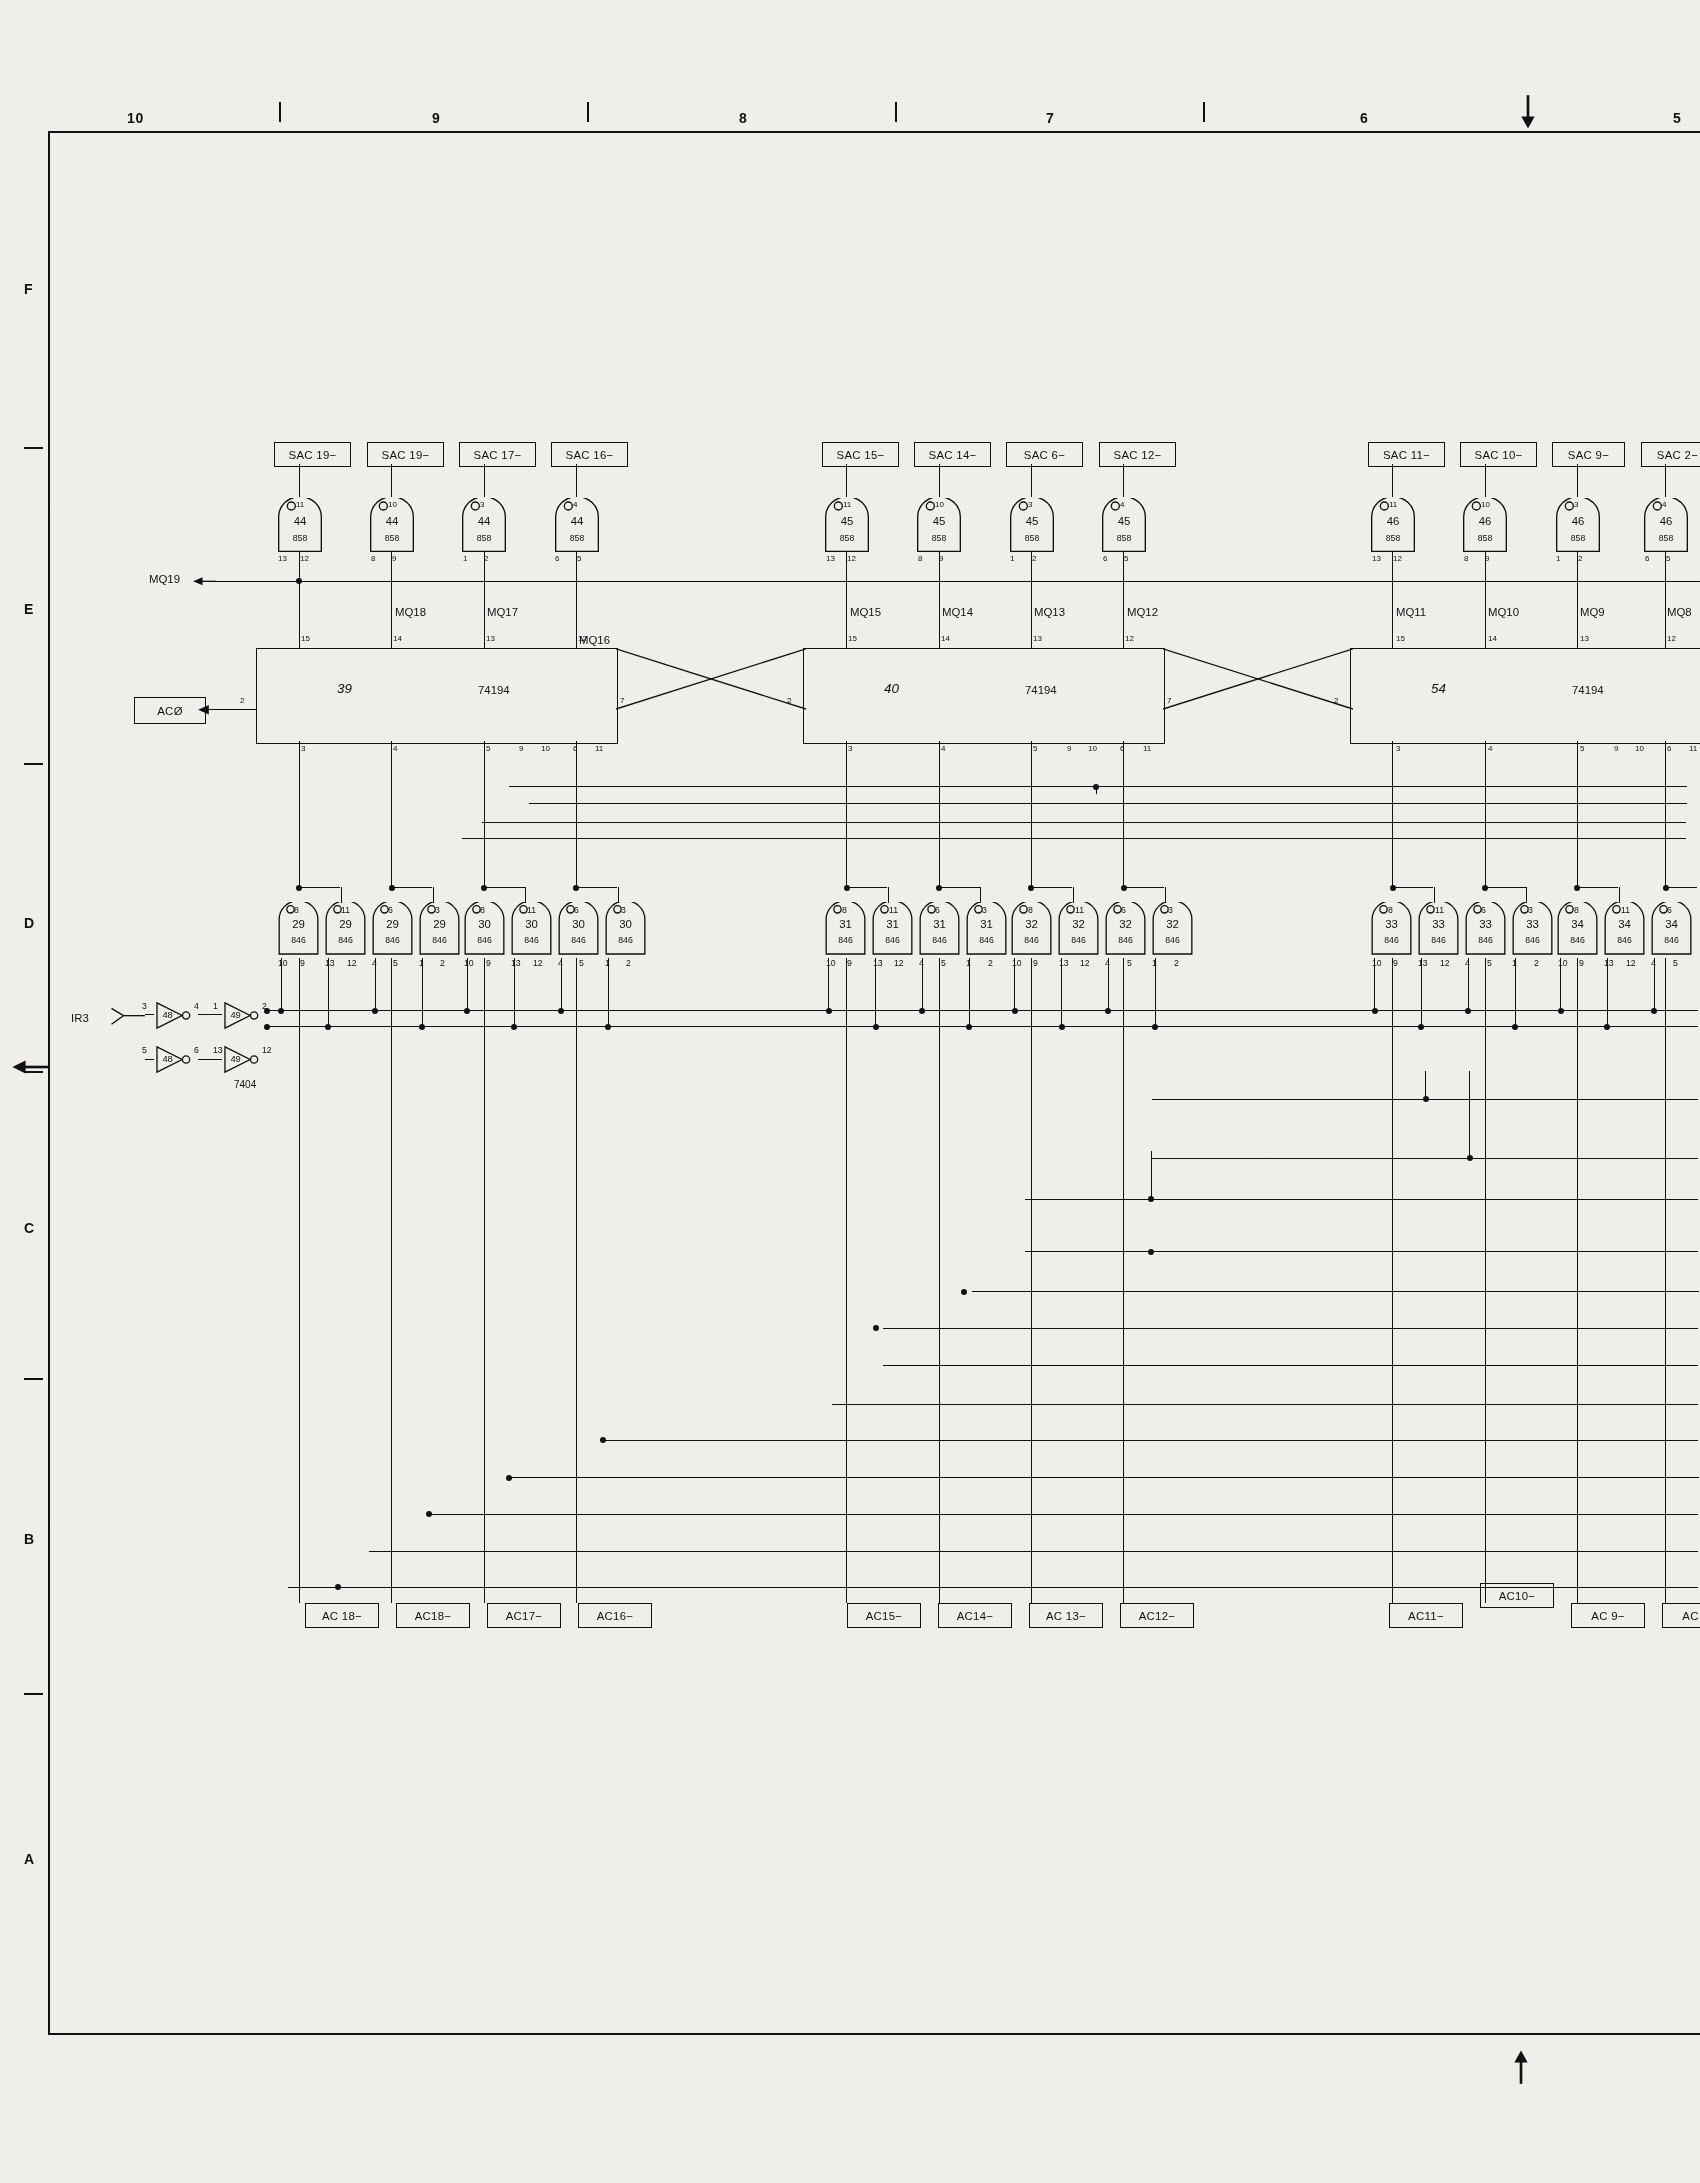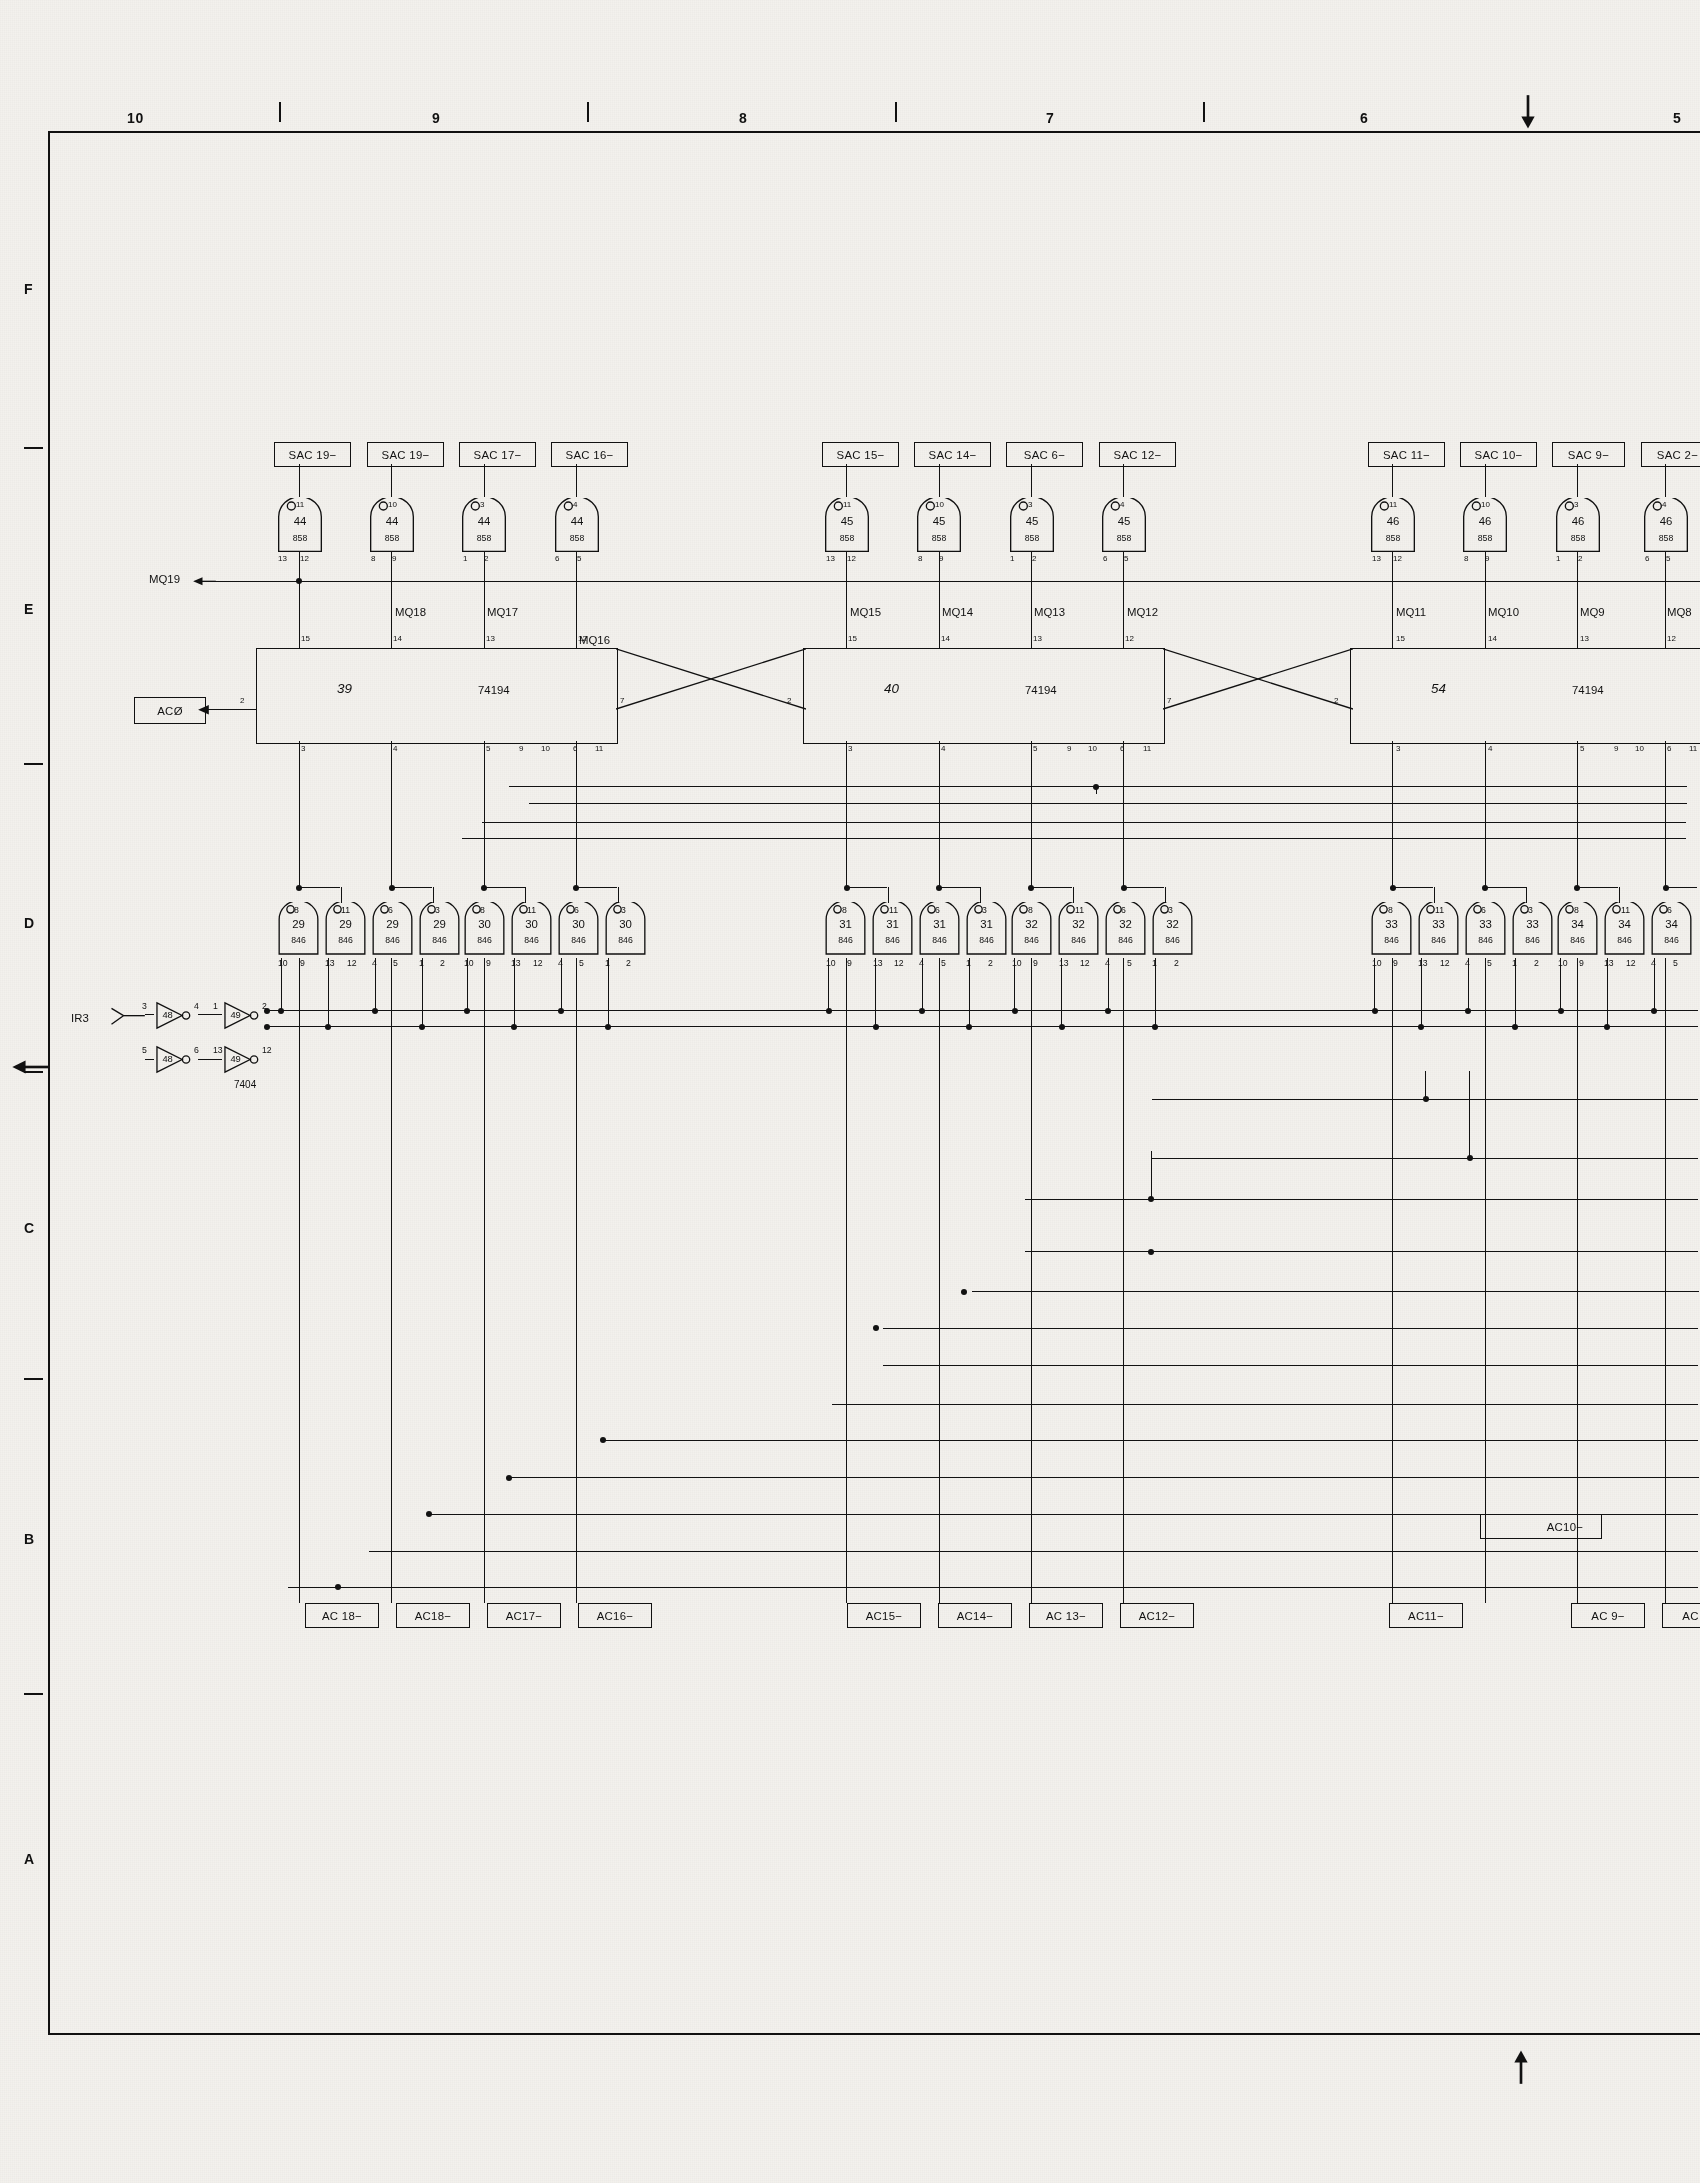--- a/index.html
+++ b/index.html
@@ -917,21 +917,21 @@
     </div>
   <div class="box sig" style="left:1029px;top:1603px;width:72px;">
       <span>AC 13−</span>
     </div>
   <div class="box sig" style="left:1120px;top:1603px;width:72px;">
       <span>AC12−</span>
     </div>
   <div class="box sig" style="left:1389px;top:1603px;width:72px;">
       <span>AC11−</span>
     </div>
-  <div class="box sig" style="left:1480px;top:1514px;width:72px;padding-left:48px;">
+  <div class="box sig" style="left:1480px;top:1583px;width:72px;">
       <span>AC10−</span>
     </div>
   <div class="box sig" style="left:1571px;top:1603px;width:72px;">
       <span>AC 9−</span>
     </div>
   <div class="box sig" style="left:1662px;top:1603px;width:72px;">
       <span>AC 8−</span>
     </div>
 
 </div>

